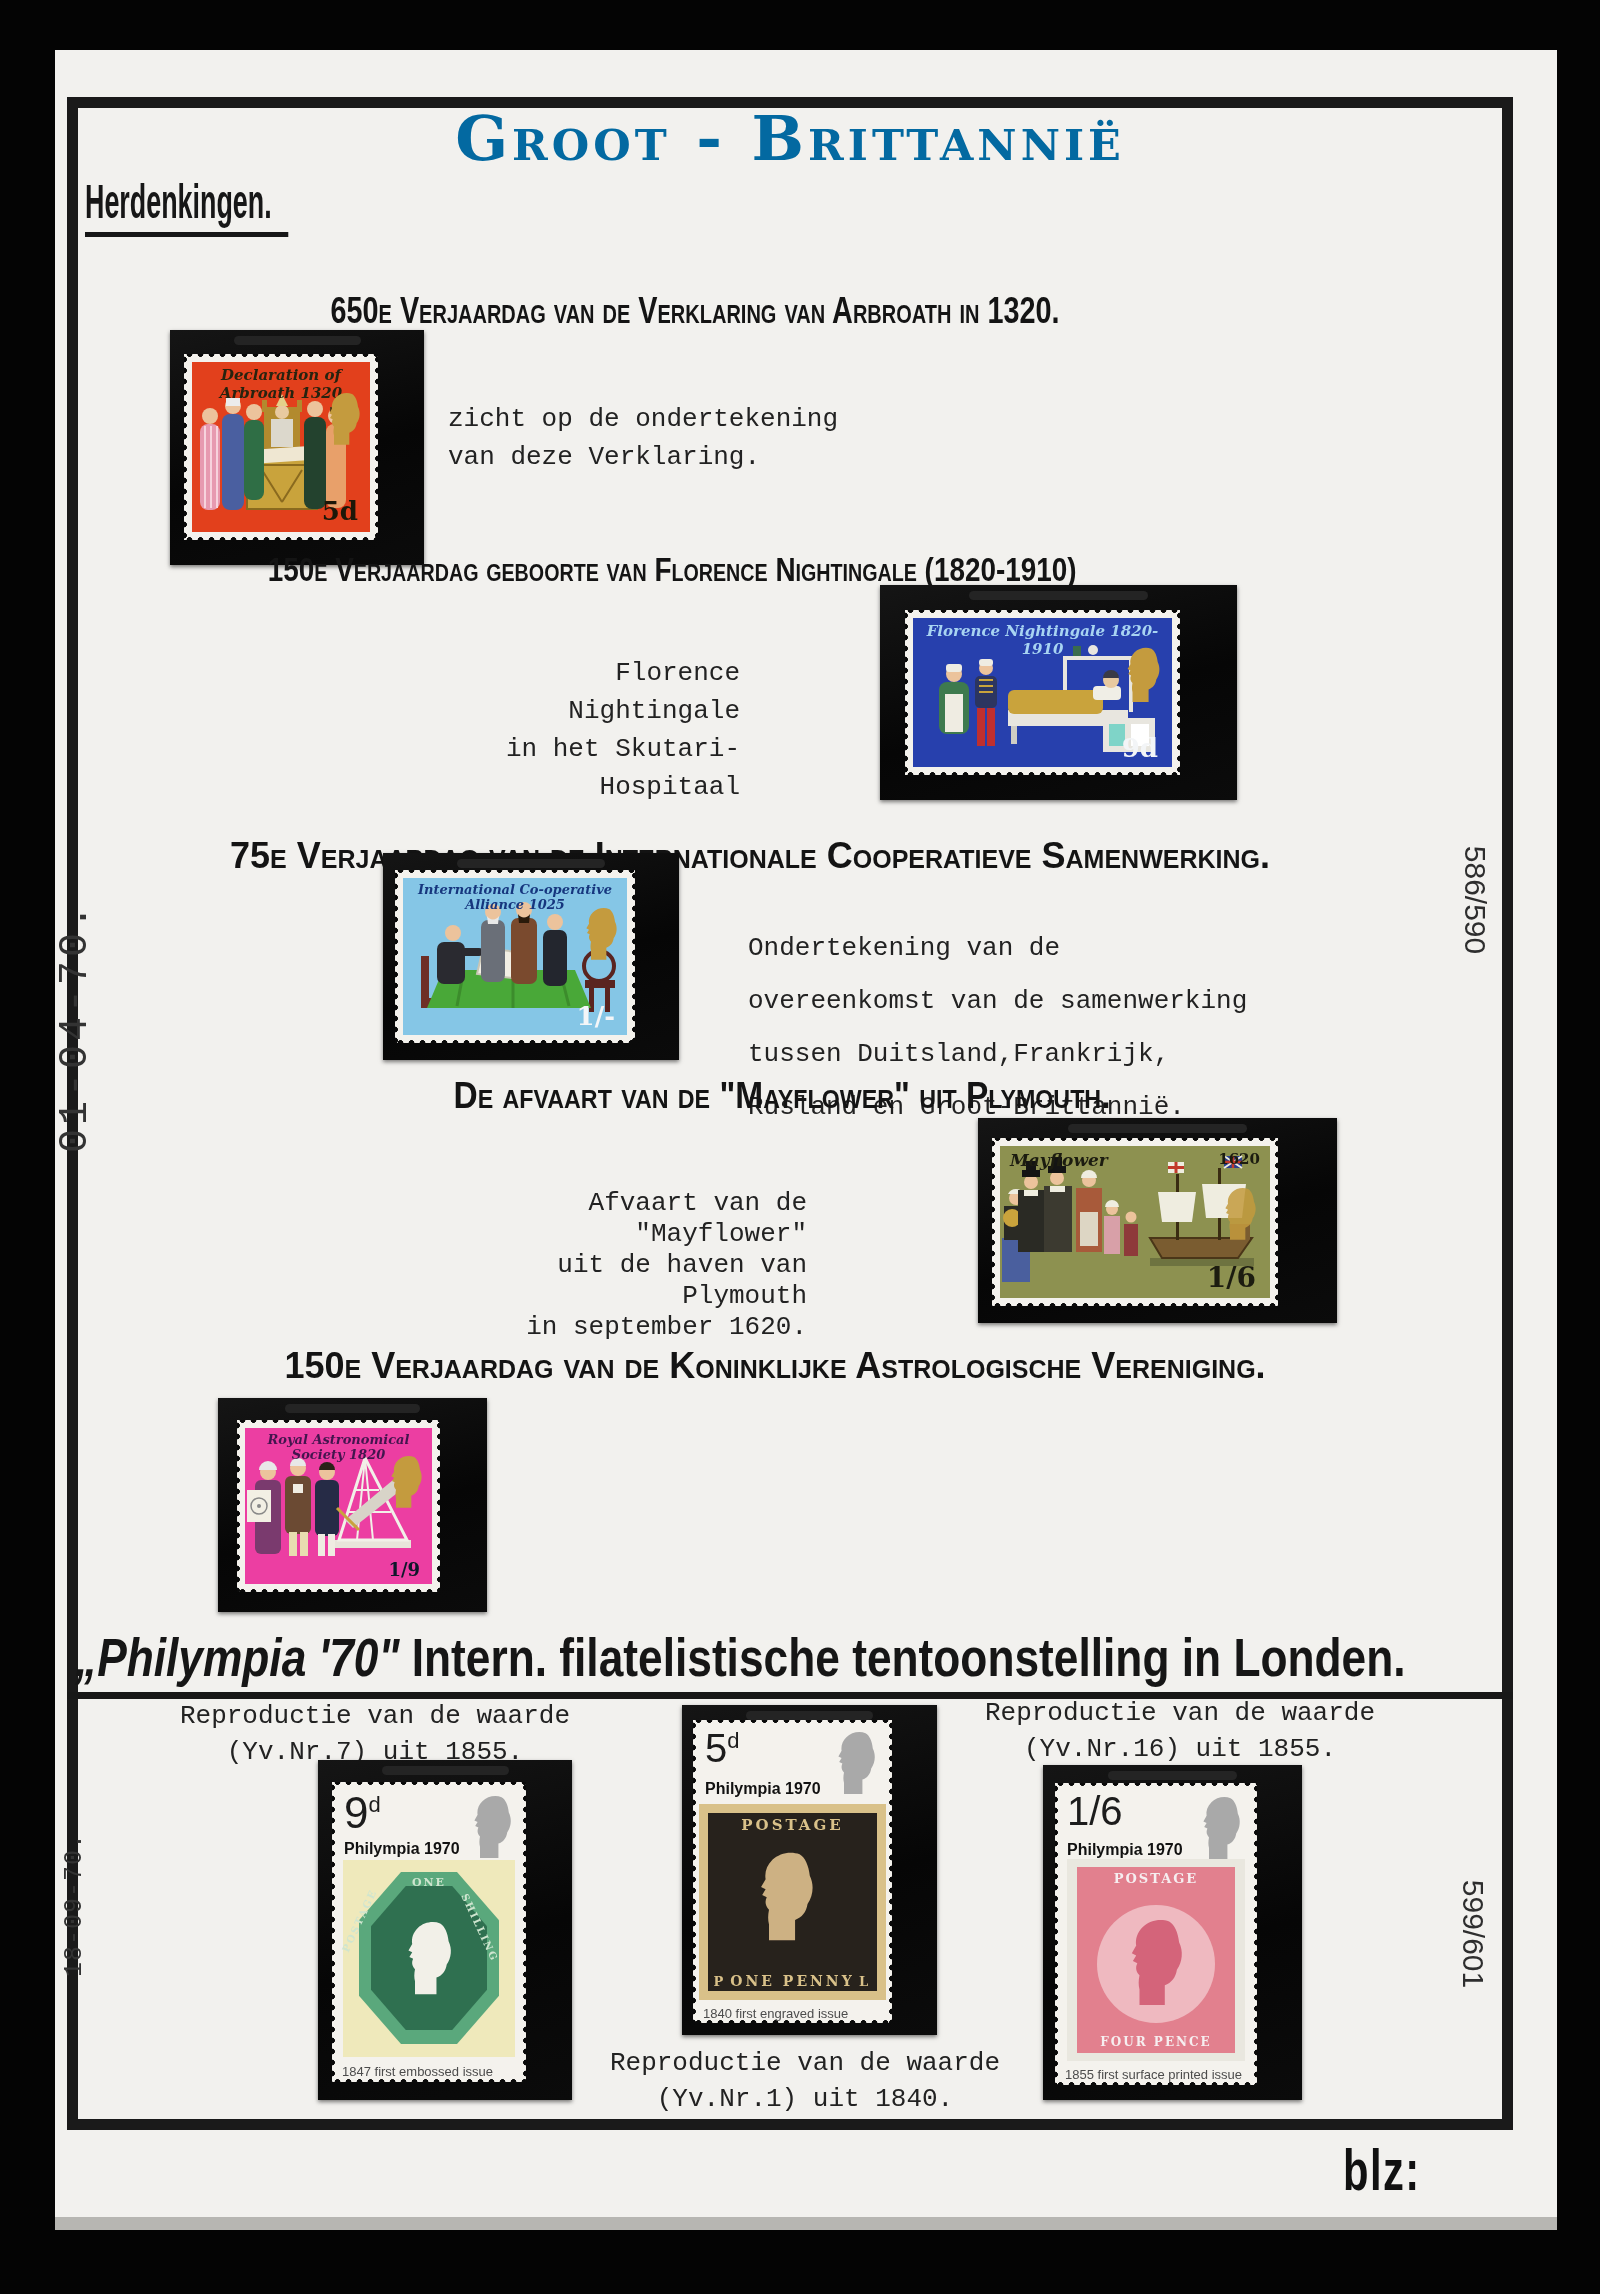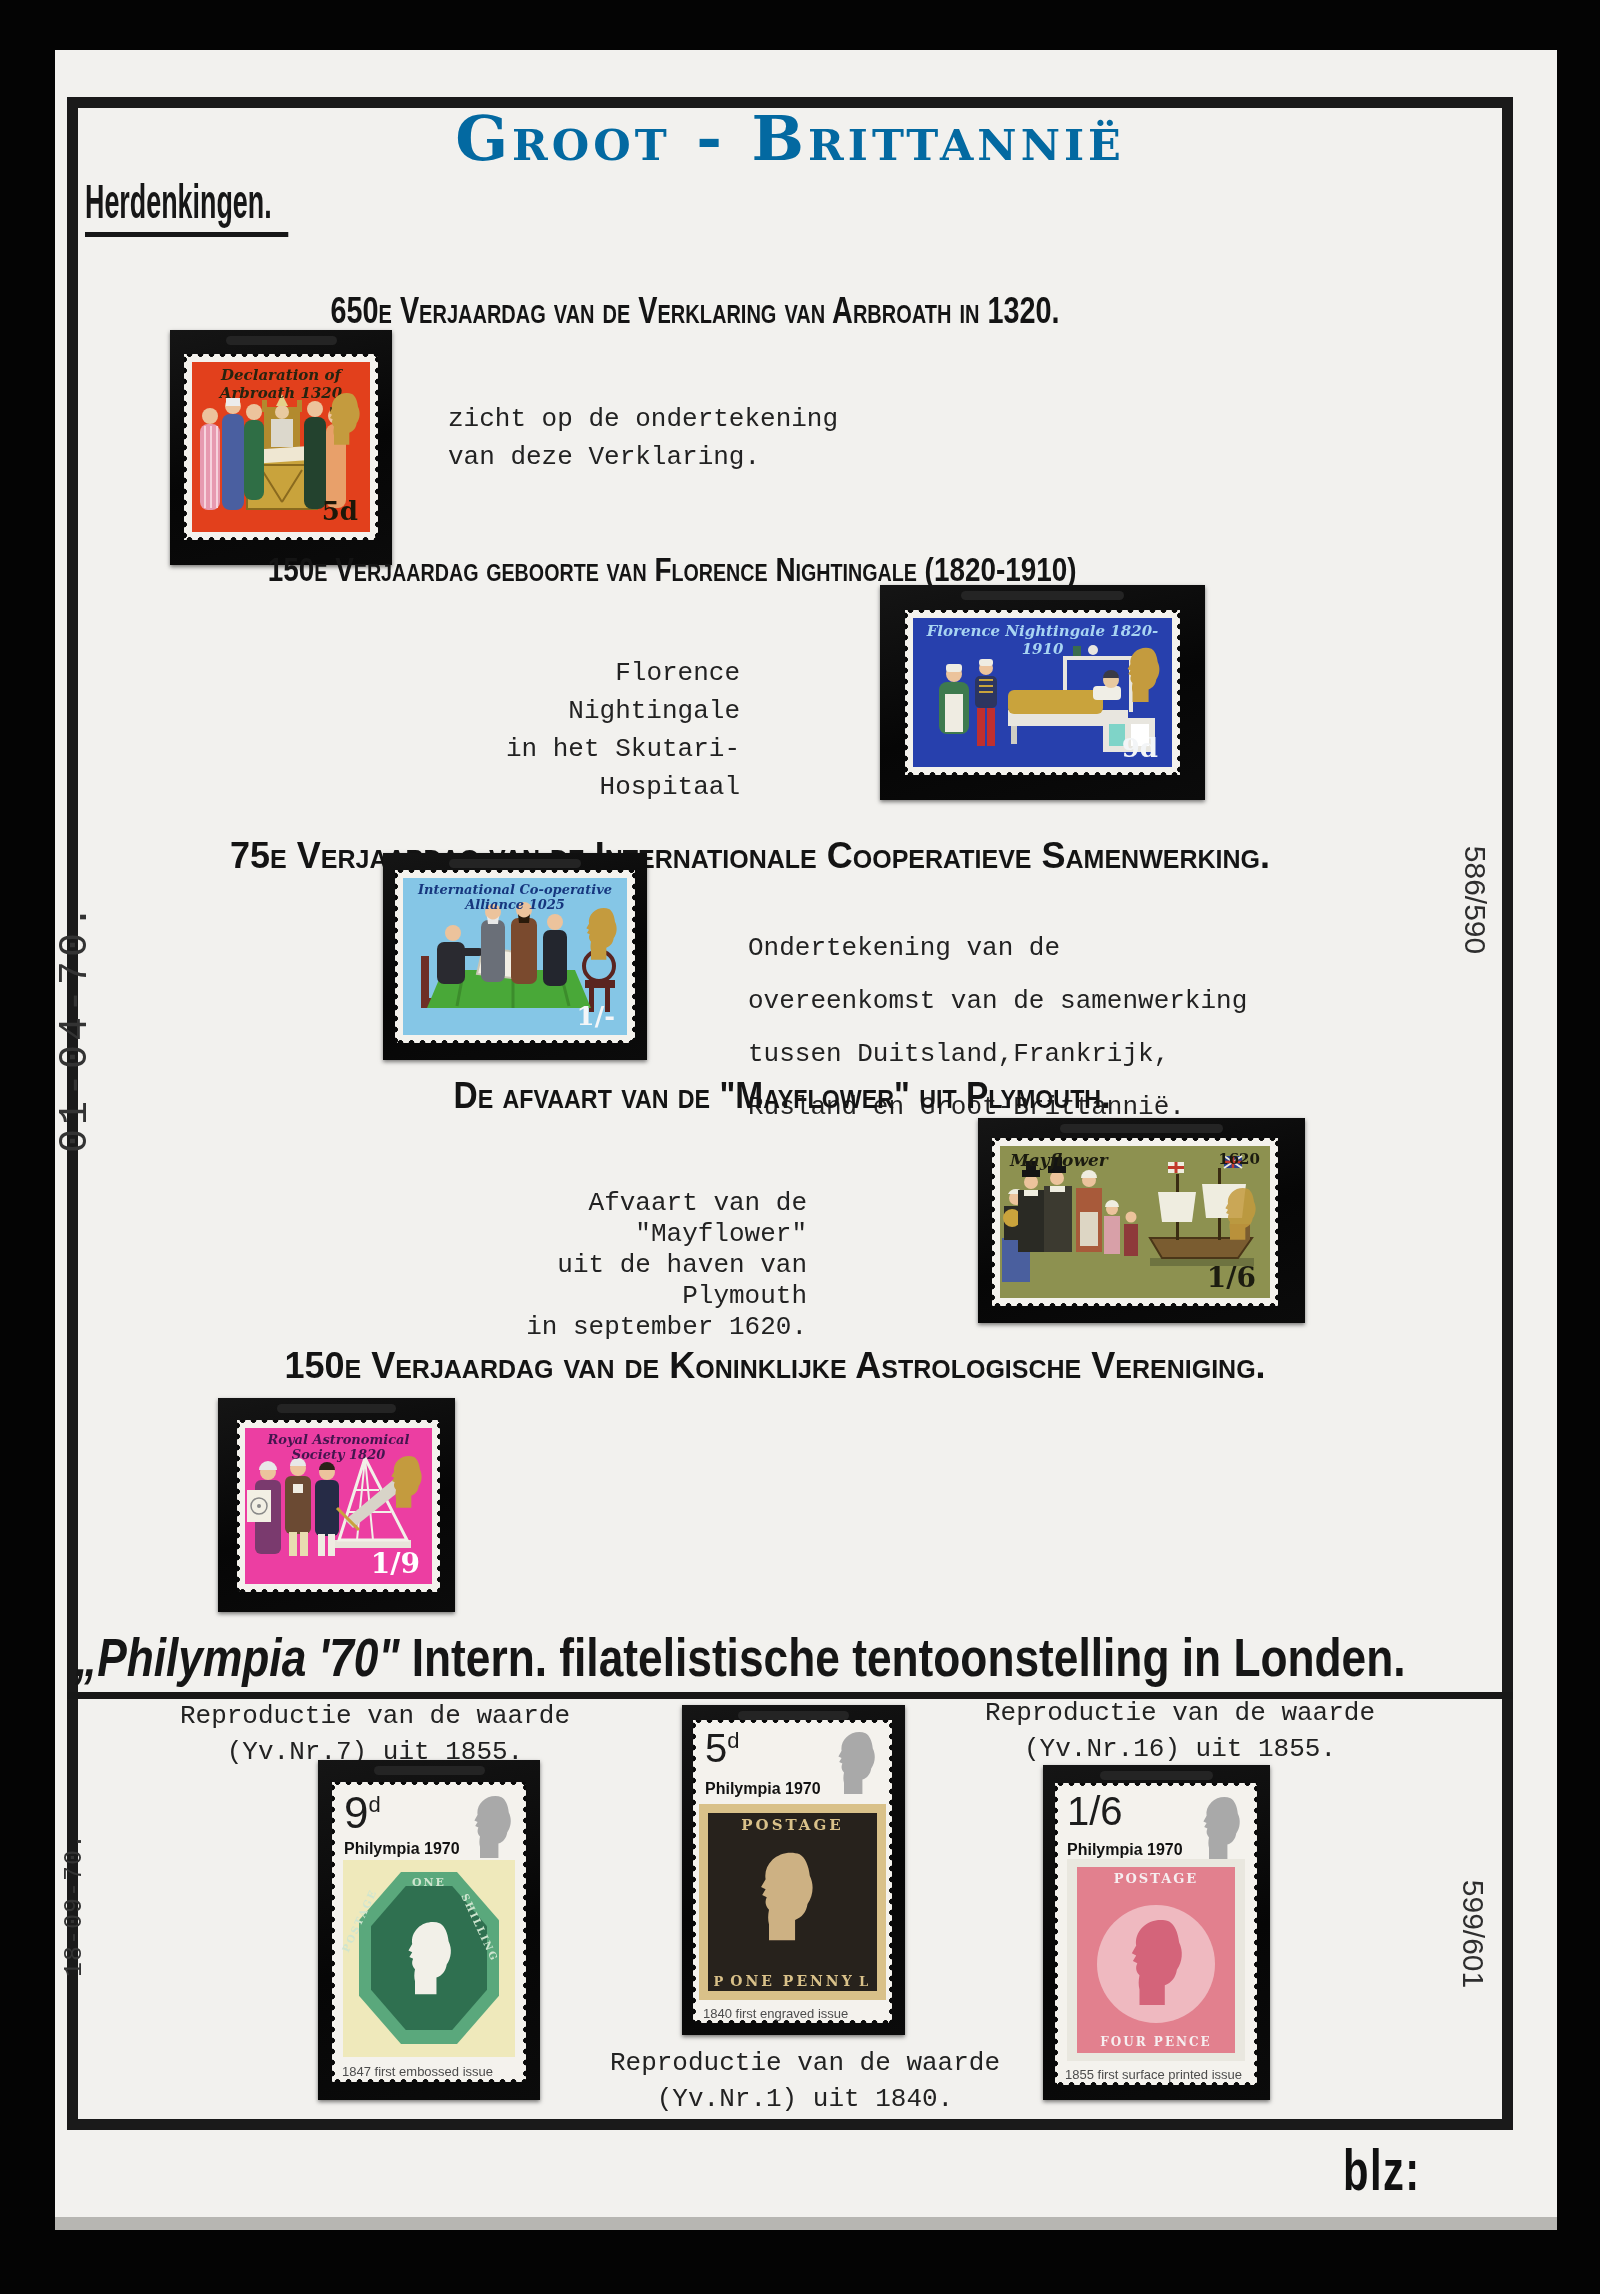--- a/index.html
+++ b/index.html
@@ -44,21 +44,21 @@
   .rotccw{transform:rotate(-90deg);}
   .rotcw{transform:rotate(90deg);}
   .note-date-top{left:-145px;top:955px;width:330px;height:44px;font-family:"Liberation Mono","DejaVu Sans Mono",monospace;
        font-size:40px;letter-spacing:4px;}
   .note-date-bottom{left:-65px;top:1840px;width:170px;height:30px;font-family:"Liberation Mono","DejaVu Sans Mono",monospace;
        font-size:25px;letter-spacing:1px;}
   .note-cat-top{left:1344px;top:832px;width:150px;height:36px;font-size:30px;color:#2e2e2e;}
   .note-cat-bottom{left:1344px;top:1868px;width:150px;height:32px;font-size:30px;color:#2e2e2e;}
 
   .mount{position:absolute;background:linear-gradient(165deg,#151515 0%,#060606 55%,#0b0b0b 100%);
-         box-shadow:0 2px 4px rgba(0,0,0,.5);}
+         box-shadow:0 2px 4px rgba(0,0,0,.5);padding-left:32px;}
   .mount::before{content:"";position:absolute;left:25%;top:6px;width:50%;height:9px;
          background:#242424;border-radius:5px;}
   .stampP{position:absolute;background-color:#f4f2ed;
     background-image:
       radial-gradient(circle at 50% 0%,   #0a0a0a 2.6px, rgba(10,10,10,0) 3.2px),
       radial-gradient(circle at 50% 100%, #0a0a0a 2.6px, rgba(10,10,10,0) 3.2px),
       radial-gradient(circle at 0% 50%,   #0a0a0a 2.6px, rgba(10,10,10,0) 3.2px),
       radial-gradient(circle at 100% 50%, #0a0a0a 2.6px, rgba(10,10,10,0) 3.2px);
     background-size:11px 6px,11px 6px,6px 11px,6px 11px;
     background-position:left top,left bottom,left top,right top;
@@ -313,21 +313,21 @@
           <rect x="73" y="106" width="7" height="22" fill="#efece2"></rect>
               <rect x="83" y="106" width="7" height="22" fill="#efece2"></rect>
           <circle cx="82" cy="44" r="8" fill="#ecc39c"></circle>
               <path d="M74,42 a8,8 0 0,1 16,0 Z" fill="#2a2218"></path>
           <path d="M92,80 L114,102" stroke="#c9a33c" stroke-width="3"></path>
         </svg>
         <div class="sTitle" style="font-size: 13px; color: rgb(67, 21, 78);">Royal Astronomical Society 1820</div>
         <svg class="queen gold" style="right:6px;top:24px;" width="40" height="58" viewBox="0 0 60 80">
               <use href="#queenpath"></use>
             </svg>
-        <div class="sValue" style="right: 12px; bottom: 4px; font-size: 28px; color: #ffffff;">1/9</div>
+        <div class="sValue" style="right: 12px; bottom: 4px; font-size: 18px; color: #0f172a;">1/9</div>
       </div>
     </div>
   </div>
 
   <div class="phil-heading hand">
     <span class="it">„Philympia '70"</span><span> Intern. filatelistische tentoonstelling in Londen.</span>
   </div>
   <div class="phil-rule"></div>
 
   <div class="typed t-center" style="left:100px;top:1648px;width:440px;line-height:36px;">Reproductie van de waarde

